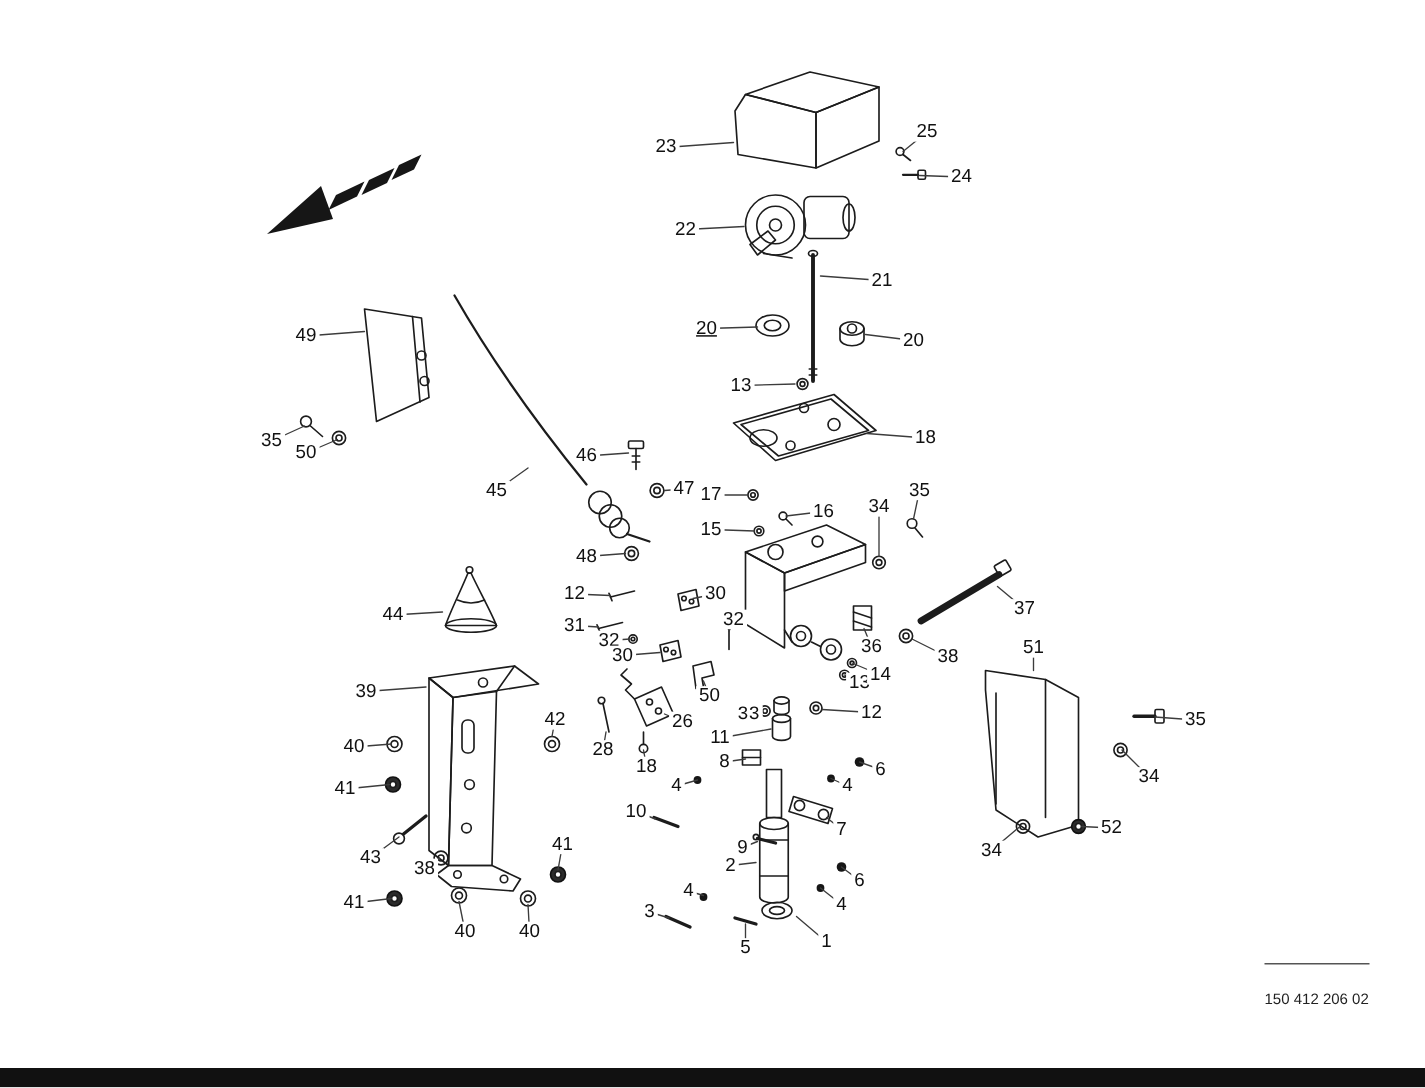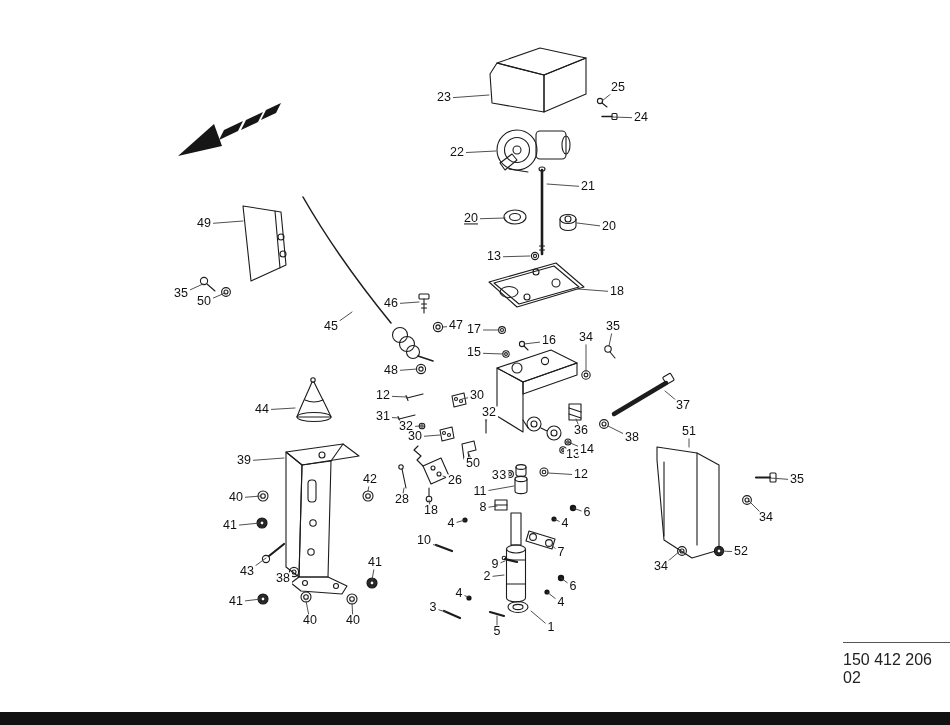--- a/index.html
+++ b/index.html
@@ -12,22 +12,22 @@
   .d .dark{fill:#2b2b2b;stroke:#111;}
   .d .white{fill:#ffffff;}
   .d .w15{stroke-width:1.5;}
   .d .w2{stroke-width:2.2;}
   .d .thick{stroke-width:2.6;}
   .d .thick4{stroke-width:4.5;}
   #leaders line{stroke:#3c3c3c;stroke-width:0.9;}
   #labels-layer{position:absolute;left:0;top:0;width:100%;height:100%;pointer-events:none;}
   .part-label{position:absolute;transform:translate(-50%,-50%);font-size:12.5px;color:#111;
               background:#fff;padding:0 2px;line-height:1.05;white-space:nowrap;}
-  .doc-number{position:absolute;left:843px;top:642px;font-size:16px;color:#222;
-              border-top:1px solid #555;padding-top:8px;}
+  .doc-number{position:absolute;left:843px;top:642px;font-size:10px;color:#222;
+              border-top:1px solid #555;padding-top:18px;}
   .bottom-bar{position:absolute;left:0;bottom:0;width:100%;height:13px;background:#111;}
 </style>
 </head>
 <body>
 
 <div class="canvas">
 
   <svg class="drawing d" width="950" height="725" viewBox="0 0 950 725">
 
     <g>

